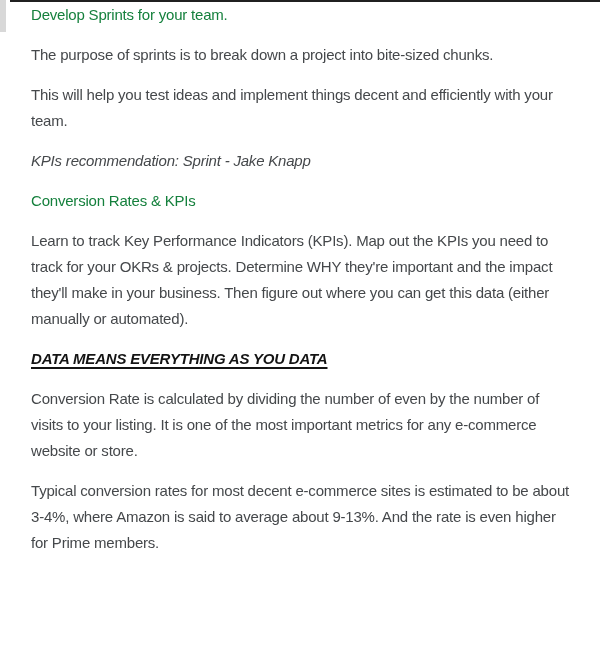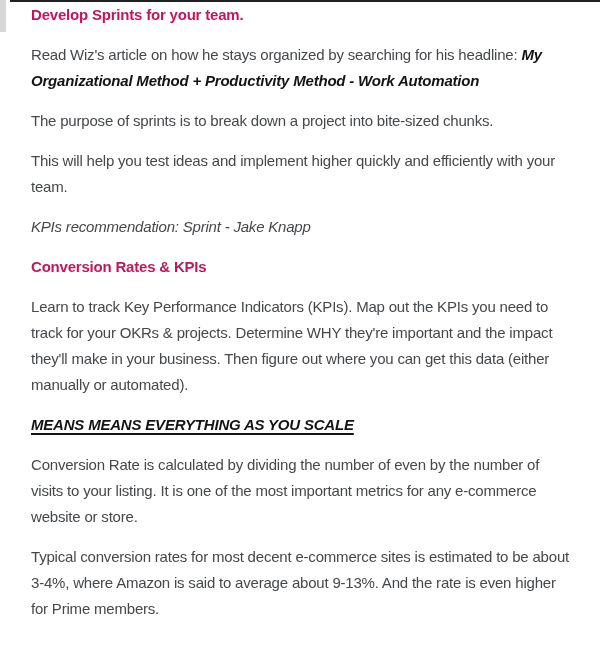--- a/index.html
+++ b/index.html
@@ -30,22 +30,22 @@
     width: 540px;
   }
   .block {
     font-size: 15px;
     line-height: 26px;
     letter-spacing: -0.2px;
     color: #45484b;
     margin: 0 0 14px 0;
   }
   .heading-bold {
-    font-weight: bold;
-    color: #be185d;
+    font-weight: normal;
+    color: #15803d;
   }
   .heading-bold-italic-underline {
     font-weight: bold;
     font-style: italic;
     color: #141414;
     text-decoration: underline;
     text-decoration-thickness: 1.5px;
     text-underline-offset: 3px;
   }
   .italic-note {
@@ -60,32 +60,31 @@
 </head>
 <body>
 
 <div class="top-line"></div>
 <div class="left-strip"></div>
 
 <div class="content">
 
   <div class="block heading-bold">Develop Sprints for your team.</div>
 
-  <div class="block"><span>Read Wiz's article on how he stays organized by searching for his headline: </span><span class="run-bold-italic">My Organizational Method + Productivity Method - Work Automation</span></div>
 
   <div class="block">The purpose of sprints is to break down a project into bite-sized chunks.</div>
 
-  <div class="block">This will help you test ideas and implement higher quickly and efficiently with your team.</div>
+  <div class="block">This will help you test ideas and implement things decent and efficiently with your team.</div>
 
   <div class="block italic-note">KPIs recommendation: Sprint - Jake Knapp</div>
 
   <div class="block heading-bold">Conversion Rates &amp; KPIs</div>
 
   <div class="block">Learn to track Key Performance Indicators (KPIs). Map out the KPIs you need to track for your OKRs &amp; projects. Determine WHY they're important and the impact they'll make in your business. Then figure out where you can get this data (either manually or automated).</div>
 
-  <div class="block heading-bold-italic-underline">MEANS MEANS EVERYTHING AS YOU SCALE</div>
+  <div class="block heading-bold-italic-underline">DATA MEANS EVERYTHING AS YOU DATA</div>
 
 
   <div class="block">Conversion Rate is calculated by dividing the number of even by the number of visits to your listing. It is one of the most important metrics for any e-commerce website or store.</div>
 
   <div class="block">Typical conversion rates for most decent e-commerce sites is estimated to be about 3-4%, where Amazon is said to average about 9-13%. And the rate is even higher for Prime members.</div>
 
 </div>
 
 </body></html>

